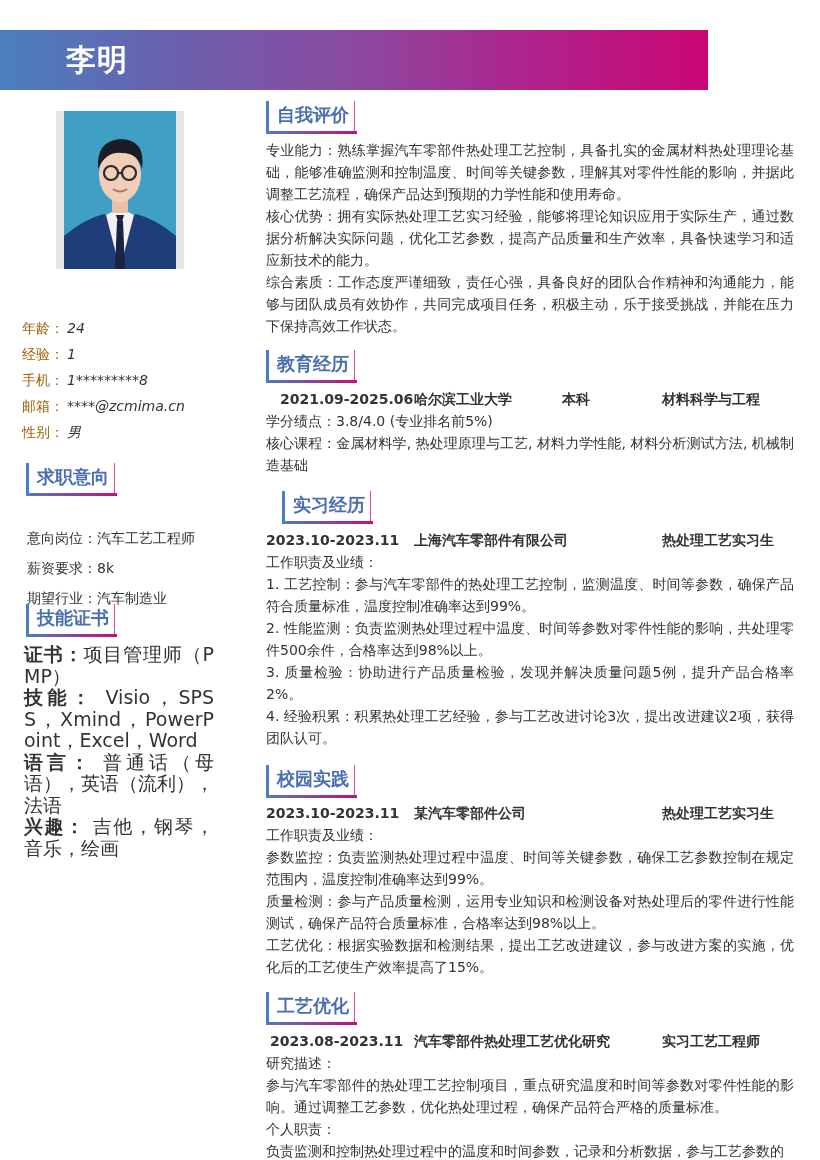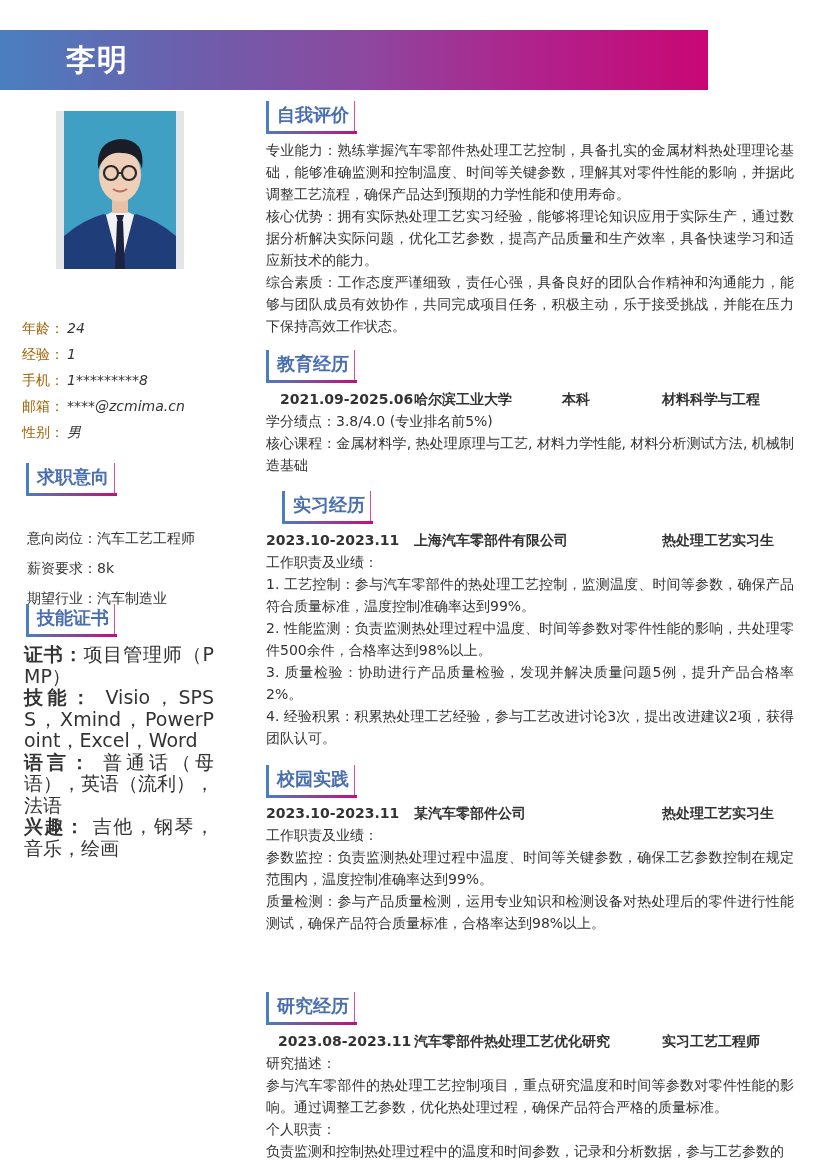--- a/index.html
+++ b/index.html
@@ -159,26 +159,27 @@
 <div class="sec-title" style="left:266px; top:765px;">校园实践</div>
 <div class="right" style="top:802px;">
   <div class="entry-head">
     <span style="left:0">2023.10-2023.11</span>
     <span style="left:148px">某汽车零部件公司</span>
     <span style="left:396px">热处理工艺实习生</span>
   </div>
   <p>工作职责及业绩：</p>
   <p>参数监控：负责监测热处理过程中温度、时间等关键参数，确保工艺参数控制在规定范围内，温度控制准确率达到99%。</p>
   <p>质量检测：参与产品质量检测，运用专业知识和检测设备对热处理后的零件进行性能测试，确保产品符合质量标准，合格率达到98%以上。</p>
+  <p>工艺优化：根据实验数据和检测结果，提出工艺改进建议，参与改进方案的实施，优化后的工艺使生产效率提高了15%。</p>
 </div>
 
-<div class="sec-title" style="left:266px; top:992px;">研究经历</div>
+<div class="sec-title" style="left:266px; top:992px;">工艺优化</div>
 <div class="right" style="top:1030px;">
   <div class="entry-head">
-    <span style="left:12px">2023.08-2023.11</span>
+    <span style="left:4px">2023.08-2023.11</span>
     <span style="left:148px">汽车零部件热处理工艺优化研究</span>
     <span style="left:396px">实习工艺工程师</span>
   </div>
   <p>研究描述：</p>
   <p>参与汽车零部件的热处理工艺控制项目，重点研究温度和时间等参数对零件性能的影响。通过调整工艺参数，优化热处理过程，确保产品符合严格的质量标准。</p>
   <p>个人职责：</p>
   <p>负责监测和控制热处理过程中的温度和时间参数，记录和分析数据，参与工艺参数的</p>
 </div>
 
 </body></html>

